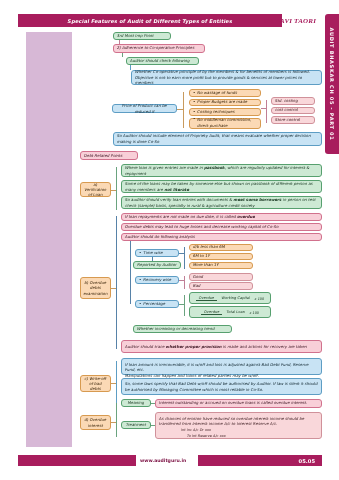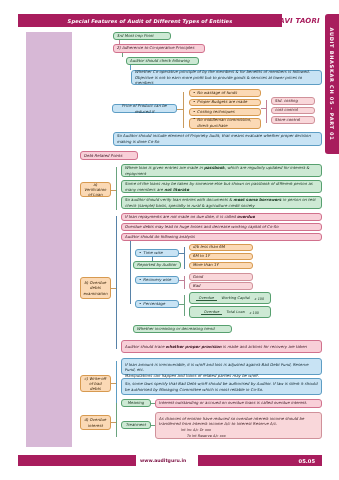--- a/index.html
+++ b/index.html
@@ -6,21 +6,21 @@
   body{width:339px;height:480px;position:relative;overflow:hidden;
        font-family:"DejaVu Sans",sans-serif;}
 
   
   .header-bar{position:absolute;left:18px;top:14px;width:264px;height:13px;
     background:#a81d5d;display:flex;align-items:center;justify-content:center;}
   .header-title{color:#ffffff;font-size:5.1px;font-weight:bold;font-style:italic;
     letter-spacing:.15px;white-space:nowrap;}
   .brand{position:absolute;left:258px;top:14px;width:64px;height:13px;
     display:flex;align-items:center;justify-content:center;
-    color:#a81d5d;font-size:7px;font-weight:bold;font-style:italic;letter-spacing:.2px;}
+    color:#a81d5d;font-size:7px;font-weight:bold;font-style:italic;letter-spacing:.2px;font-family:Liberation Serif, serif;}
 
   
   .side-tab{position:absolute;right:0px;top:14px;width:14px;height:140px;
     background:#a81d5d;border-top-left-radius:3px;border-bottom-left-radius:3px;}
   .side-tab span{display:block;position:absolute;left:50%;top:50%;
     transform:translate(-50%,-50%) rotate(90deg);transform-origin:center;
     white-space:nowrap;color:#fff;font-size:5px;font-weight:bold;letter-spacing:.7px;}
 
   
   .lilac{position:absolute;left:26px;top:32px;width:46px;height:415px;

